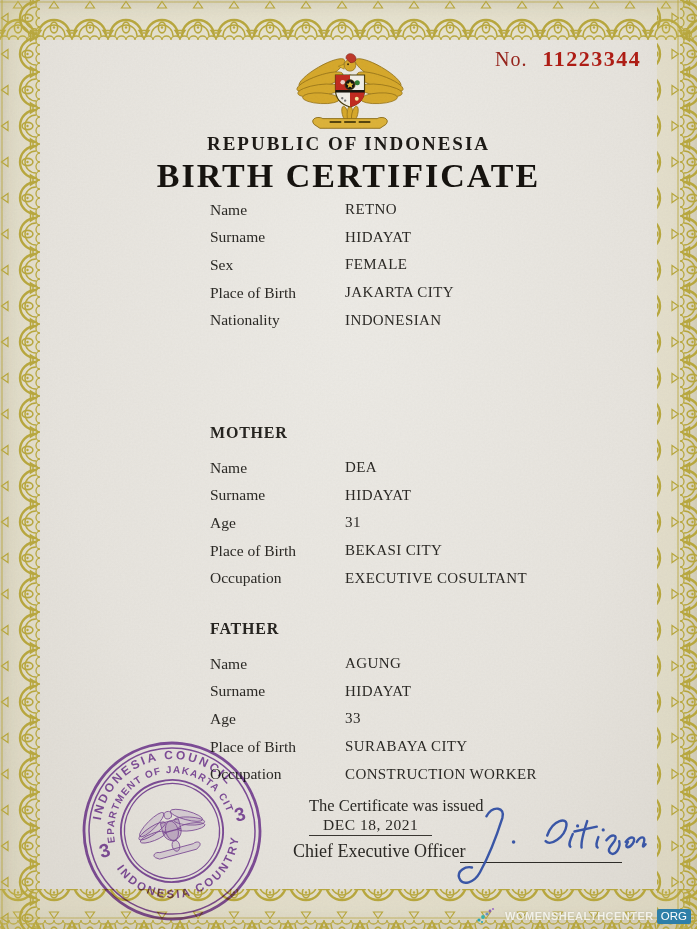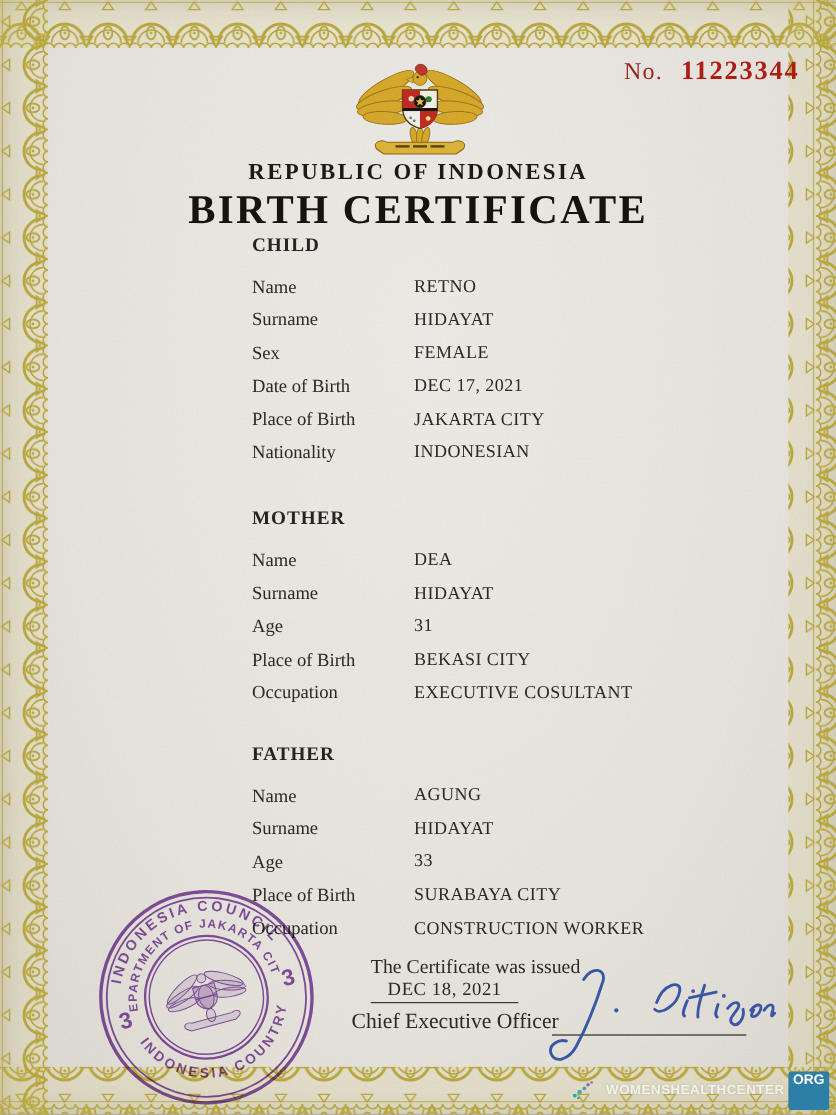--- a/index.html
+++ b/index.html
@@ -9,21 +9,21 @@
     font-family:"Liberation Serif","DejaVu Serif",serif;
     box-shadow:inset 0 0 22px rgba(110,100,80,.28);
   }
   svg{display:block}
   .abs{position:absolute;}
   
   #border-frame{position:absolute;inset:0;pointer-events:none;}
   
   #texture{position:absolute;inset:0;pointer-events:none;opacity:.14;mix-blend-mode:multiply;}
   
-  .no-block{top:46px;left:520px;display:flex;align-items:baseline;gap:15px;}
+  .no-block{top:46px;left:495px;display:flex;align-items:baseline;gap:15px;}
   .no-label{font-size:20px;letter-spacing:1px;}
   .no-value{font-size:22px;font-weight:bold;letter-spacing:1.5px;}
   
   .emblem{top:42px;left:287px;width:126px;height:97px;}
   
   .country{top:133px;left:0;width:100%;text-align:center;font-size:19px;font-weight:bold;
            letter-spacing:2px;color:#1d1a16;}
   .cert-title{top:157px;left:0;width:100%;text-align:center;font-size:34px;font-weight:bold;
            letter-spacing:2px;color:#16130f;}
   
@@ -41,22 +41,22 @@
   .officer{top:840px;left:293px;font-size:18px;line-height:1.23;color:#2b2925;}
   .sig-line{top:862px;left:460px;width:162px;border-top:1.8px solid #2e2c28;}
   .signature{top:795px;left:448px;width:200px;height:105px;}
   
   .stamp{top:731px;left:72px;width:200px;height:200px;transform:rotate(-15deg);
          opacity:.88;mix-blend-mode:multiply;}
   
   .watermark{bottom:4px;right:6px;display:flex;align-items:center;gap:3px;z-index:5;}
   .wm-text{font-family:"Liberation Sans","DejaVu Sans",sans-serif;font-size:11px;font-weight:bold;
            color:rgba(255,255,255,.78);letter-spacing:.5px;text-shadow:0 0 2px rgba(120,120,60,.35);}
-  .wm-org{font-family:"Liberation Sans","DejaVu Sans",sans-serif;font-size:11.5px;font-weight:bold;
-          color:#fff;background:#2e7fa8;padding:1px 4px 19px 4px;border-radius:2px;}
+  .wm-org{font-family:"Liberation Sans","DejaVu Sans",sans-serif;font-size:11.5px;font-weight:normal;
+          color:#fff;background:#2e7fa8;padding:1px 4px 2px 4px;border-radius:2px;}
 </style>
 </head>
 <body>
 
 <div class="page">
 
   <svg id="border-frame" width="697" height="929">
     <defs>
       <g id="bptile" stroke="#b9a83e" fill="none" stroke-width="2">
         <rect x="0" y="0" width="36" height="40" fill="rgba(216,202,110,0.15)" stroke="none"></rect>
@@ -132,37 +132,32 @@
       <circle cx="65" cy="44" r="5.2" fill="#141414" stroke="#4d400e" stroke-width="0.8"></circle>
       <path d="M65,40.5 l1.1,2.4 2.6,0.2 -2,1.7 0.7,2.6 -2.4,-1.4 -2.4,1.4 0.7,-2.6 -2,-1.7 2.6,-0.2 z" fill="#e8c23a"></path>
     </g>
   </svg>
 
   <div class="abs country">REPUBLIC OF INDONESIA</div>
   <div class="abs cert-title">BIRTH CERTIFICATE</div>
 
   <div>
     <div class="section sec-child">
-      <h3>CHILD</h3>
       <div>
           <div class="row">
             <div class="label">Name</div>
             <div class="value">RETNO</div>
           </div>
           <div class="row">
             <div class="label">Surname</div>
             <div class="value">HIDAYAT</div>
           </div>
           <div class="row">
             <div class="label">Sex</div>
             <div class="value">FEMALE</div>
-          </div>
-          <div class="row">
-            <div class="label">Date of Birth</div>
-            <div class="value">DEC 17, 2021</div>
           </div>
           <div class="row">
             <div class="label">Place of Birth</div>
             <div class="value">JAKARTA CITY</div>
           </div>
           <div class="row">
             <div class="label">Nationality</div>
             <div class="value">INDONESIAN</div>
           </div>
         </div>

